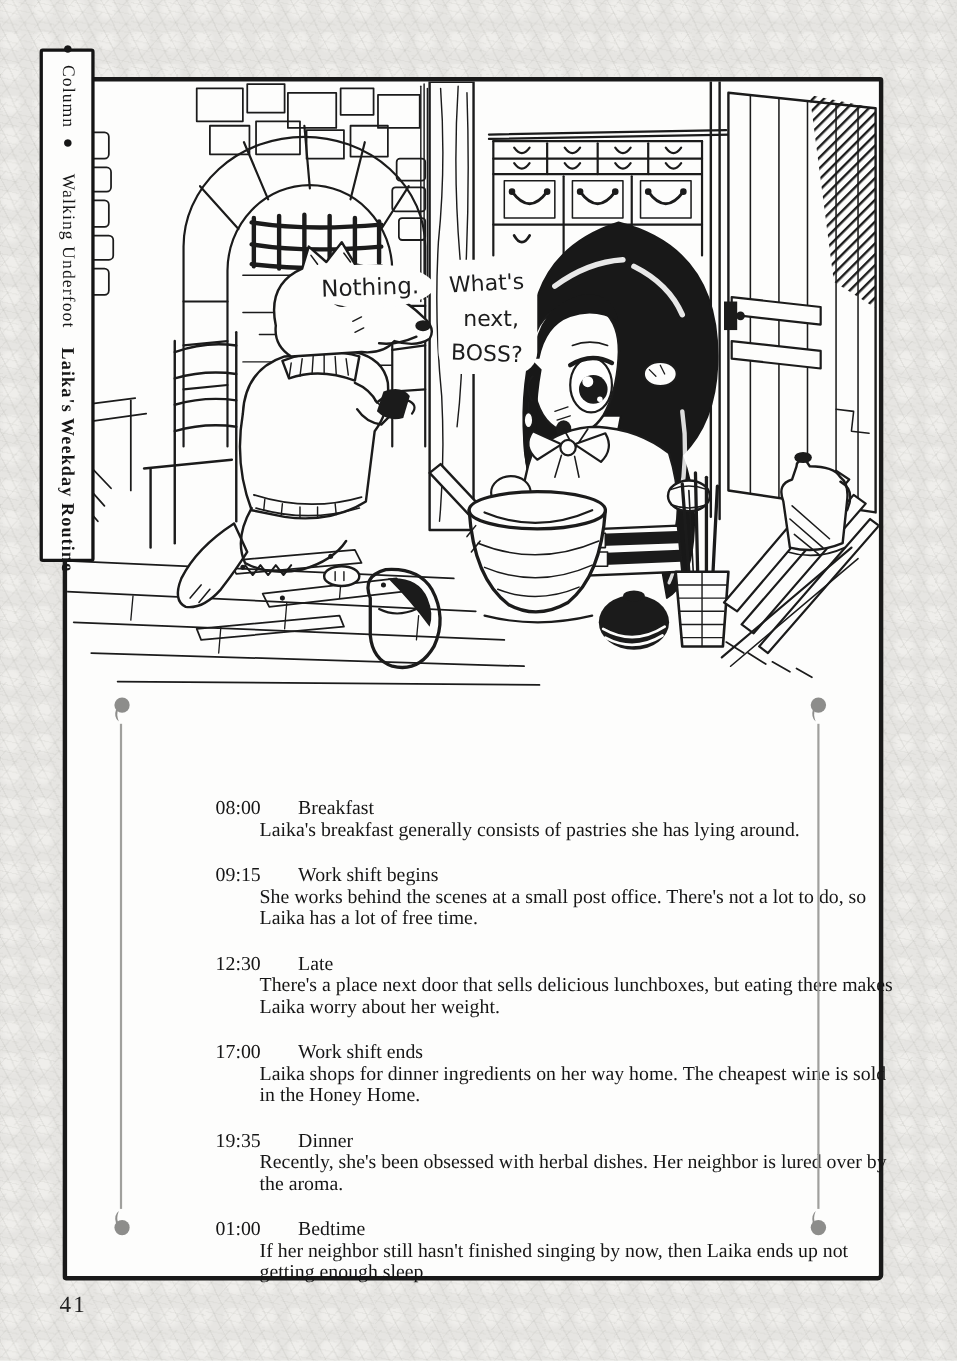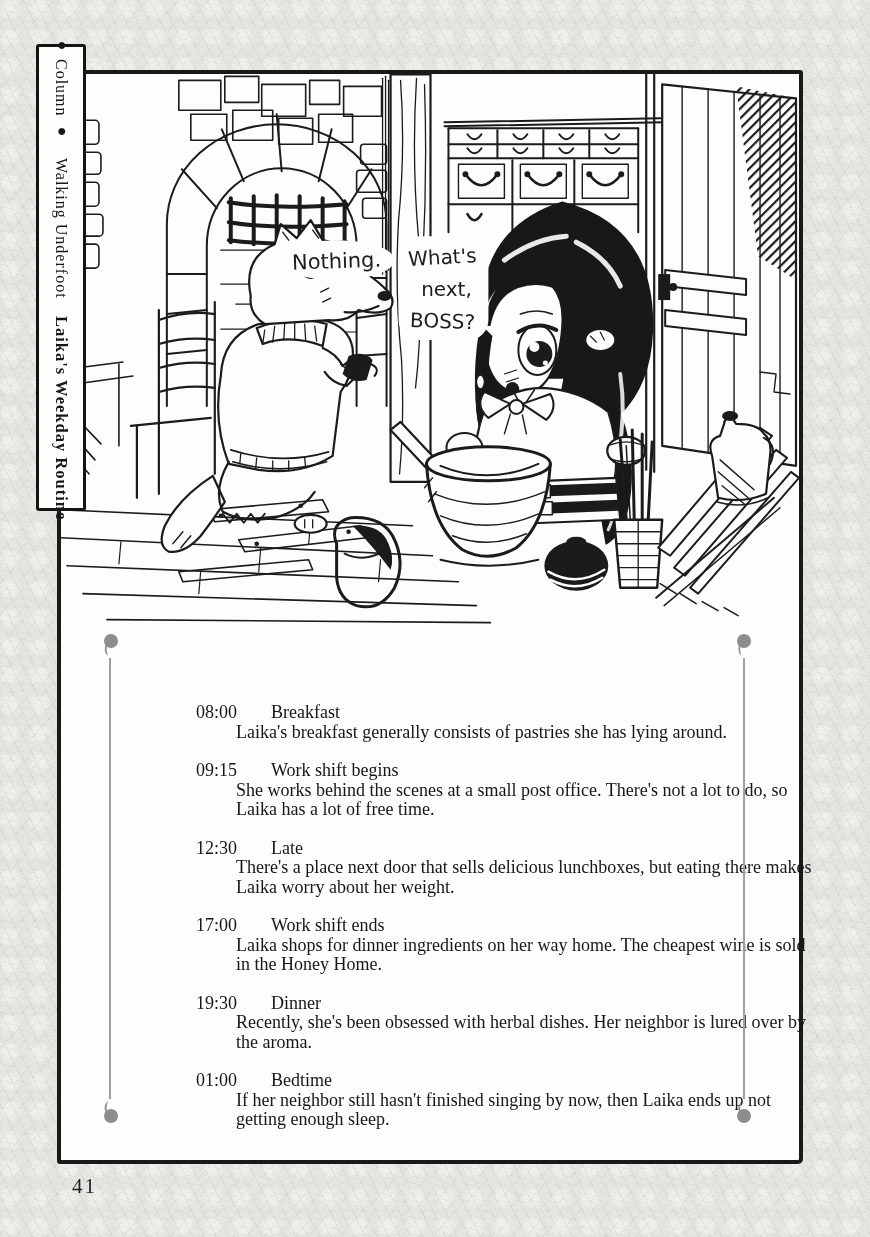--- a/index.html
+++ b/index.html
@@ -30,32 +30,32 @@
     white-space:nowrap; padding-top:2px;
   }
   .vtext .seg{display:inline-block;}
   .vtext .seg+.seg{margin-top:13px;}
   .vtext .bold{font-weight:bold; font-size:16.5px;}
   .art{position:absolute; left:0; top:0; z-index:2;}
   .schedule{
     position:absolute; left:135px; top:629px; width:632px; z-index:3;
     font-size:18px; line-height:19.5px;
   }
-  .entry{margin-bottom:19px;}
+  .entry{margin-bottom:19px;margin-top:22px;}
   .time{display:inline-block; width:75px;}
   .desc{margin-left:40px; width:582px;}
   .rail{
     position:absolute; top:632px; height:493px; width:18px; z-index:3;
     display:flex; flex-direction:column; align-items:center;
   }
   .rail-left{left:101px;}
   .rail-right{left:735px;}
   .rail .line{width:2px; flex:1; background:#a0a09d;}
   .pagenum{
-    position:absolute; left:72px; top:1174px; font-size:21px; letter-spacing:2px; color:#222; z-index:2;
+    position:absolute; left:54px; top:1174px; font-size:21px; letter-spacing:2px; color:#222; z-index:2;
   }
 </style>
 </head>
 <body>
 
 <div class="page">
 
   <div class="sidebar">
     <div class="vtext">
       <span class="seg">● Column ●</span>
@@ -427,21 +427,21 @@
       </div>
       <div class="entry">
         <div><span class="time">12:30</span><span>Late</span></div>
         <div class="desc">There's a place next door that sells delicious lunchboxes, but eating there makes Laika worry about her weight.</div>
       </div>
       <div class="entry">
         <div><span class="time">17:00</span><span>Work shift ends</span></div>
         <div class="desc">Laika shops for dinner ingredients on her way home. The cheapest wine is sold in the Honey Home.</div>
       </div>
       <div class="entry">
-        <div><span class="time">19:30</span><span>Dinner</span></div>
+        <div><span class="time">19:35</span><span>Dinner</span></div>
         <div class="desc">Recently, she's been obsessed with herbal dishes. Her neighbor is lured over by the aroma.</div>
       </div>
       <div class="entry">
       </div>
       <div class="entry">
         <div><span class="time">01:00</span><span>Bedtime</span></div>
         <div class="desc">If her neighbor still hasn't finished singing by now, then Laika ends up not getting enough sleep.</div>
       </div>
     </div>
   </div>

